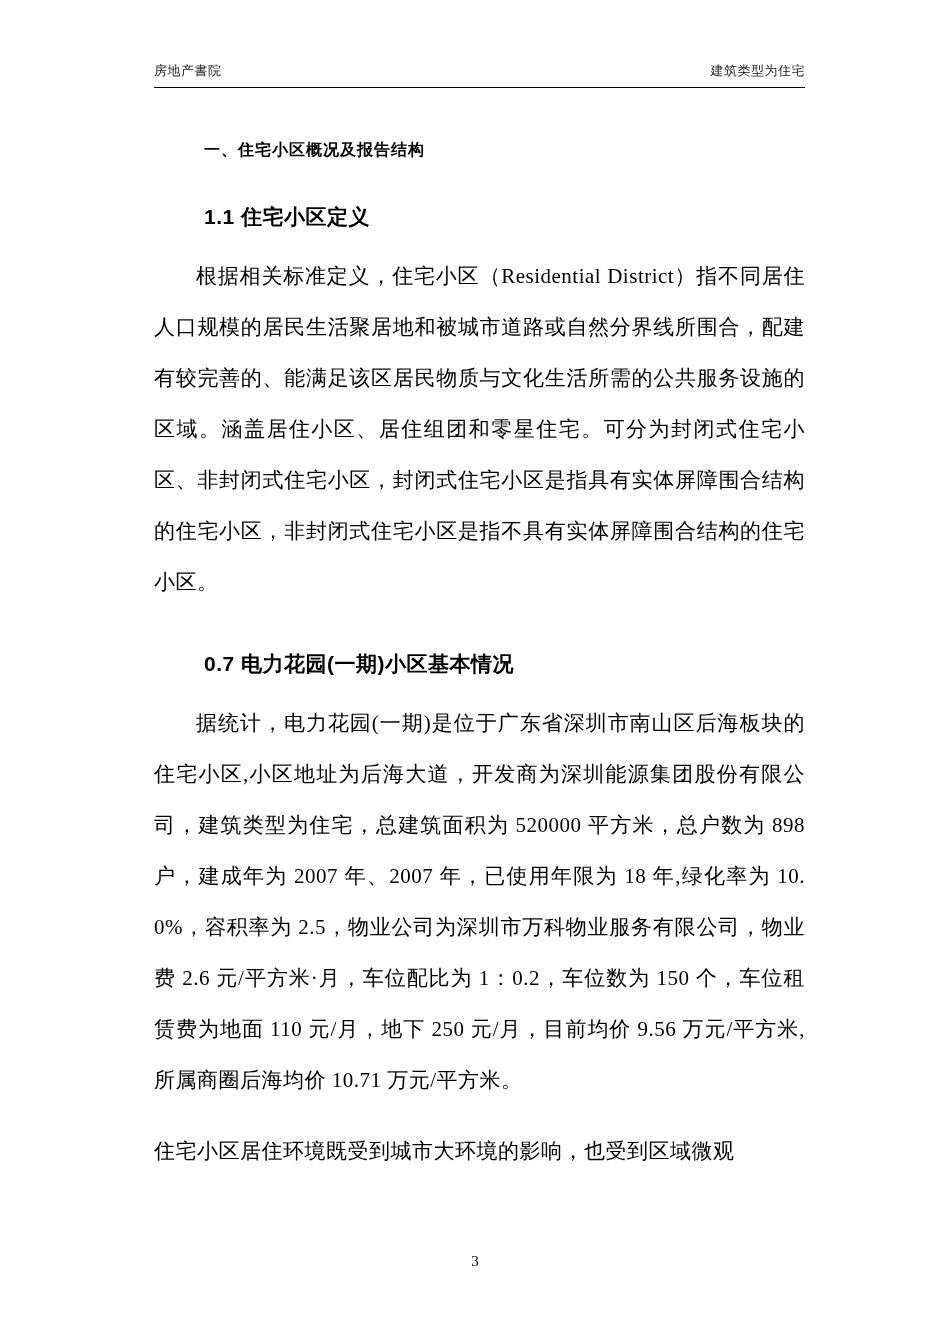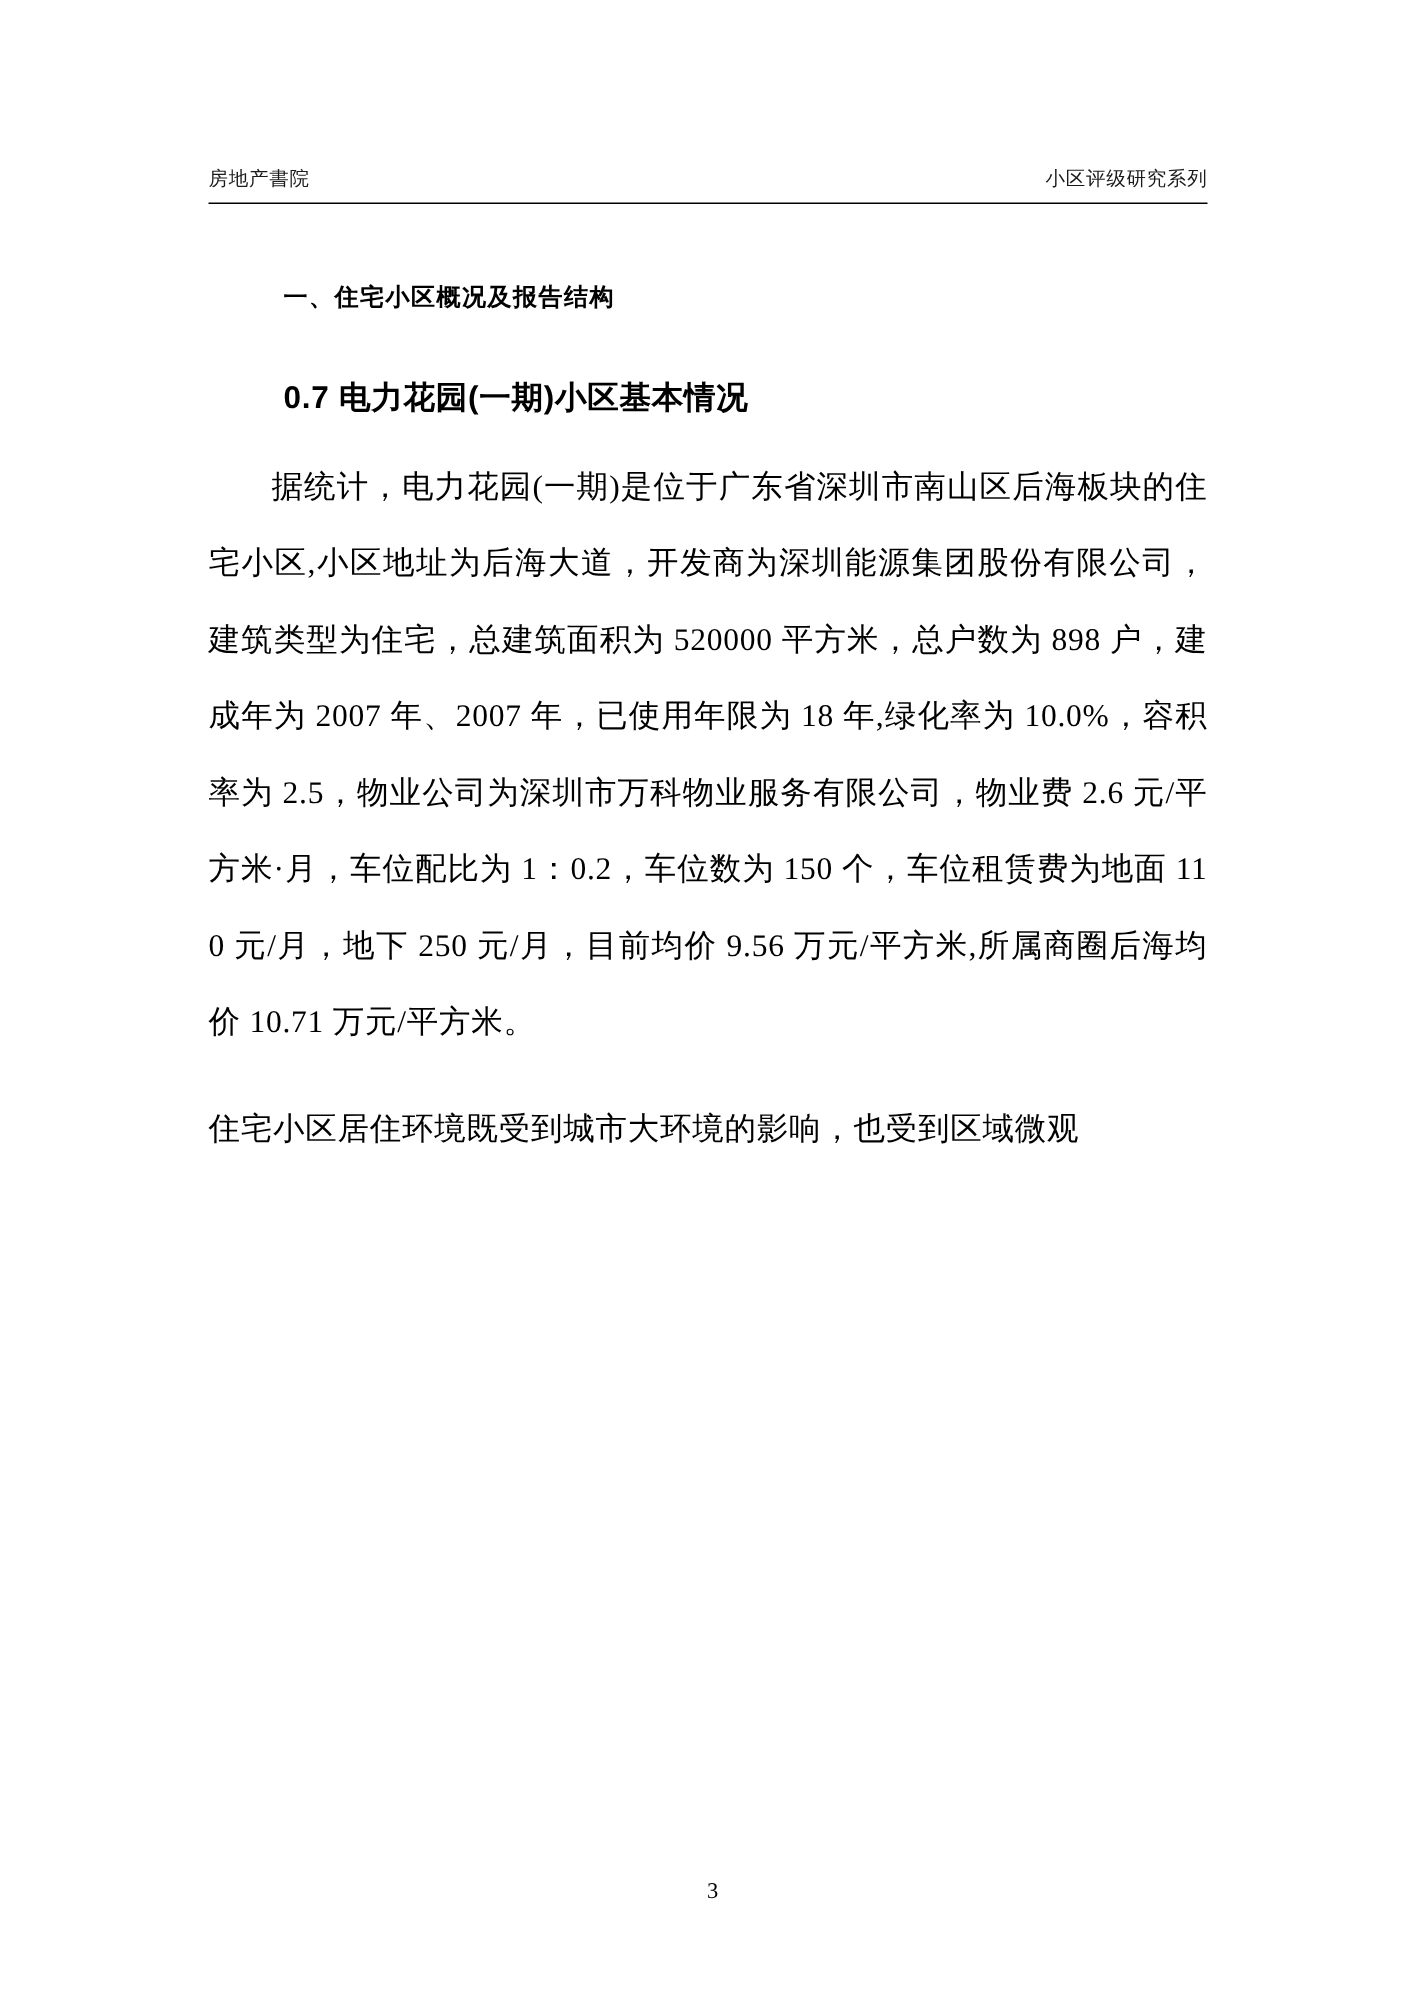--- a/index.html
+++ b/index.html
@@ -13,24 +13,23 @@
     width: 950px;
     height: 1344px;
     background: #ffffff;
     color: #000000;
     font-family: "Liberation Serif", "DejaVu Serif", serif;
     overflow: hidden;
   }
 
   .content {
     position: absolute;
-    left: 139px;
+    left: 154px;
     right: 145px;
     top: 0;
-    margin-top: 48px;
   }
 
   
   .doc-header {
     display: flex;
     justify-content: space-between;
     align-items: flex-end;
     padding-top: 62px;
     padding-bottom: 7px;
     border-bottom: 1px solid #000000;
@@ -91,25 +90,29 @@
 </style>
 </head>
 <body>
 
 <div class="page">
 
   <div class="content">
 
     <div class="doc-header">
       <span>房地产書院</span>
-      <span>小区评级研究系列</span>
+      <span>建筑类型为住宅</span>
     </div>
 
     <div class="main-heading">一、住宅小区概况及报告结构</div>
 
+    <div>
+      <div class="section-title">1.1 住宅小区定义</div>
+      <p class="para">根据相关标准定义，住宅小区（Residential District）指不同居住人口规模的居民生活聚居地和被城市道路或自然分界线所围合，配建有较完善的、能满足该区居民物质与文化生活所需的公共服务设施的区域。涵盖居住小区、居住组团和零星住宅。可分为封闭式住宅小区、非封闭式住宅小区，封闭式住宅小区是指具有实体屏障围合结构的住宅小区，非封闭式住宅小区是指不具有实体屏障围合结构的住宅小区。</p>
+    </div>
 
     <div>
       <div class="section-title">0.7 电力花园(一期)小区基本情况</div>
       <p class="para">据统计，电力花园(一期)是位于广东省深圳市南山区后海板块的住宅小区,小区地址为后海大道，开发商为深圳能源集团股份有限公司，建筑类型为住宅，总建筑面积为 520000 平方米，总户数为 898 户，建成年为 2007 年、2007 年，已使用年限为 18 年,绿化率为 10.0%，容积率为 2.5，物业公司为深圳市万科物业服务有限公司，物业费 2.6 元/平方米·月，车位配比为 1：0.2，车位数为 150 个，车位租赁费为地面 110 元/月，地下 250 元/月，目前均价 9.56 万元/平方米,所属商圈后海均价 10.71 万元/平方米。</p>
     </div>
 
     <div>
       <p class="para no-indent">住宅小区居住环境既受到城市大环境的影响，也受到区域微观</p>
     </div>
 

